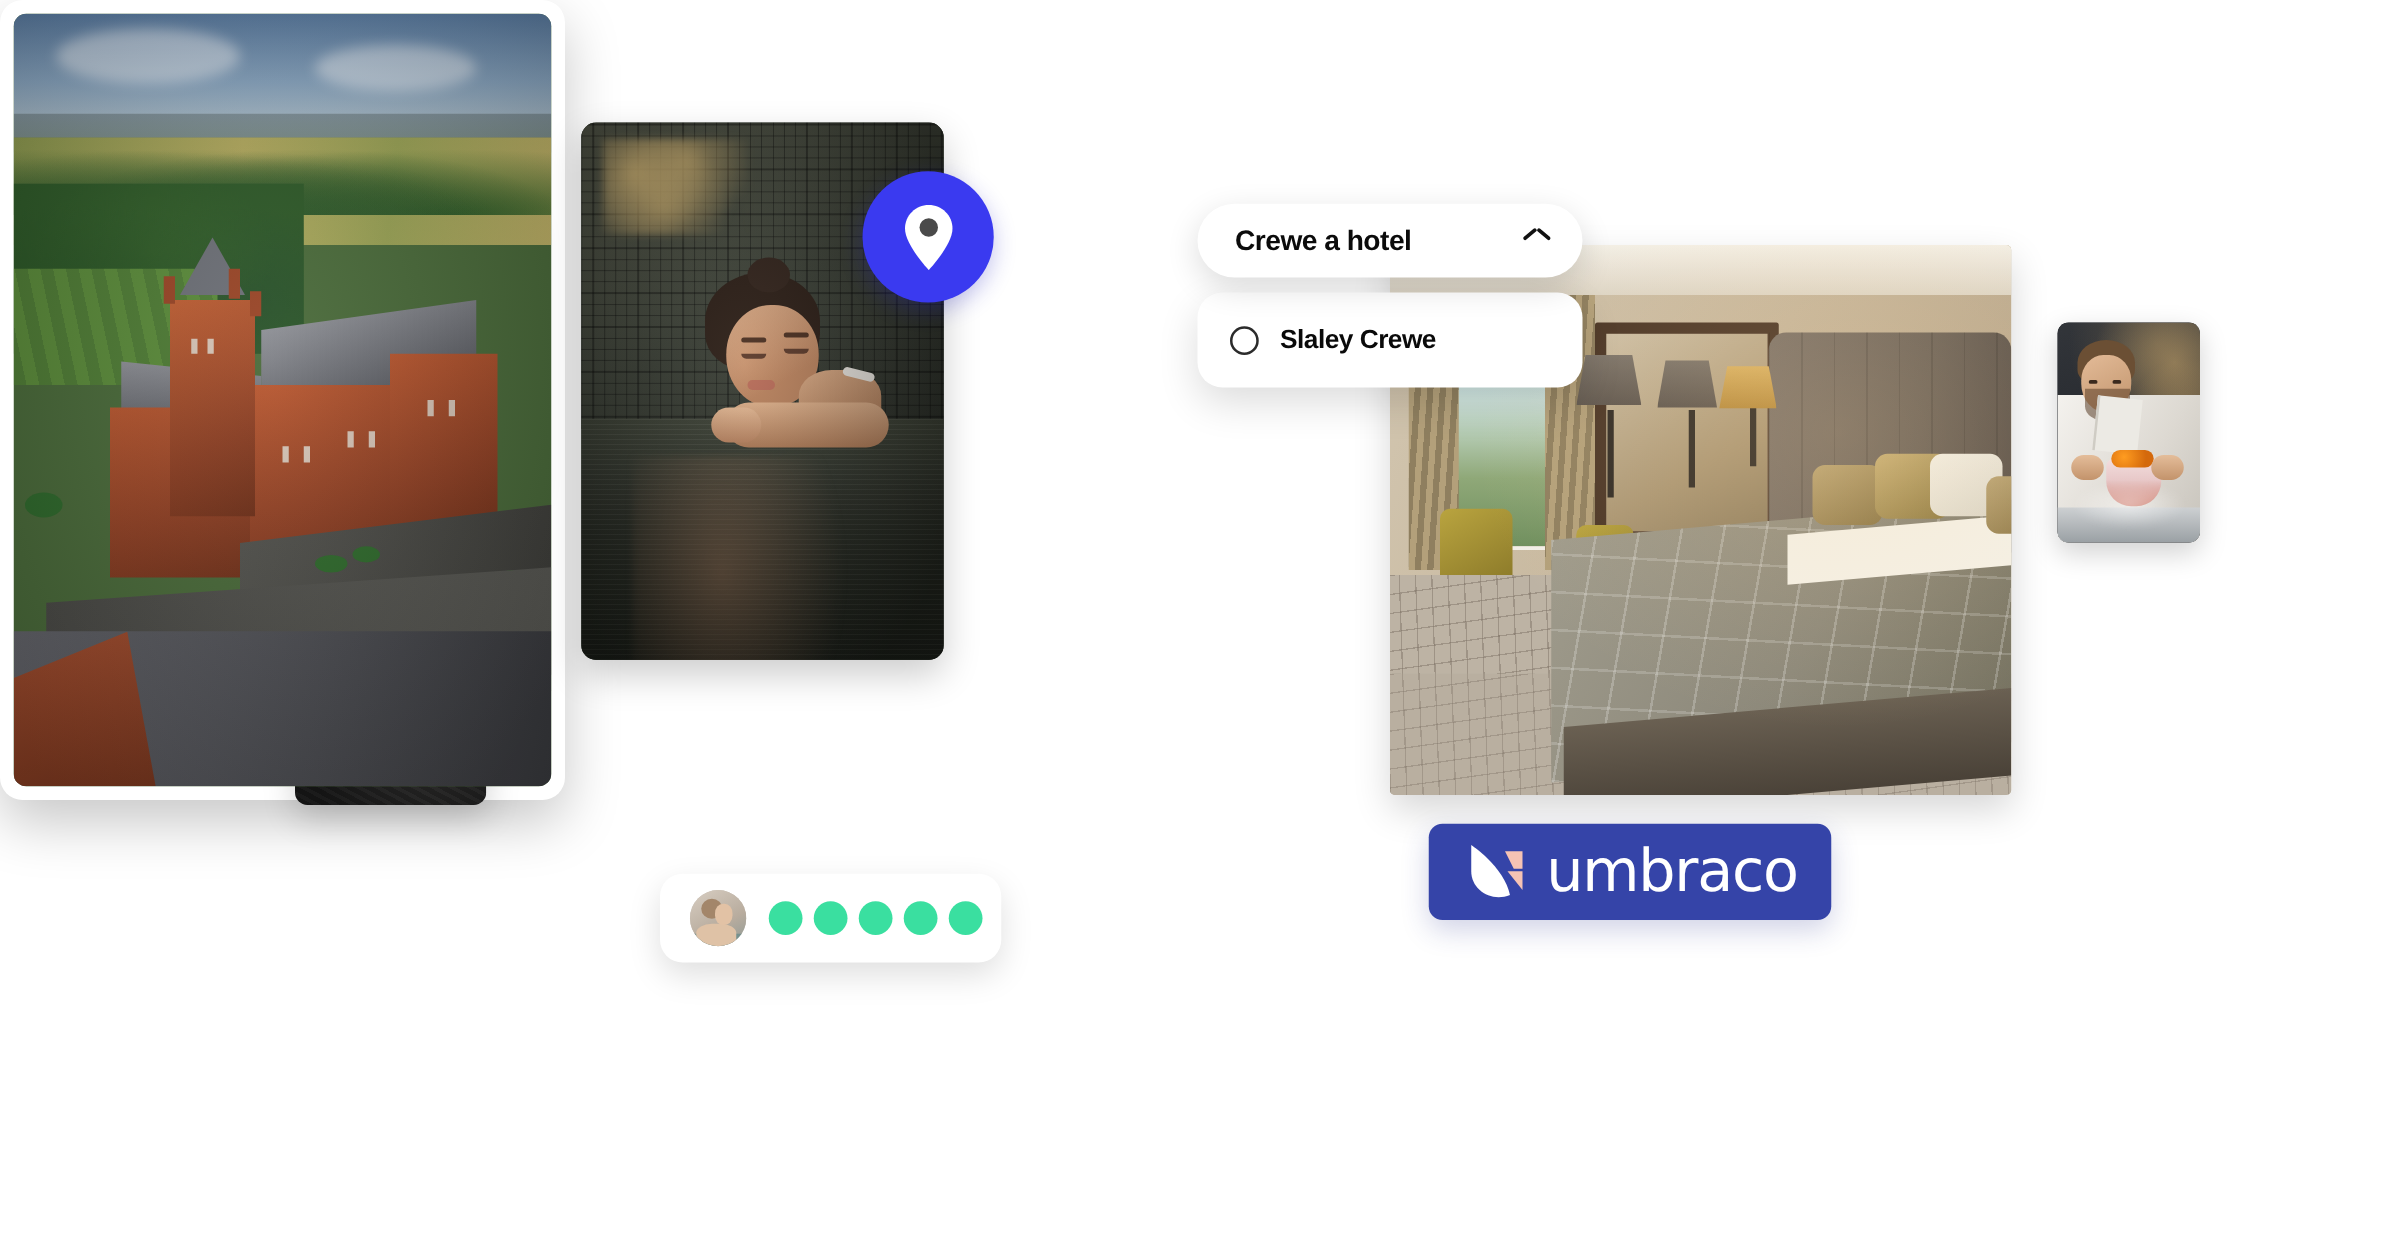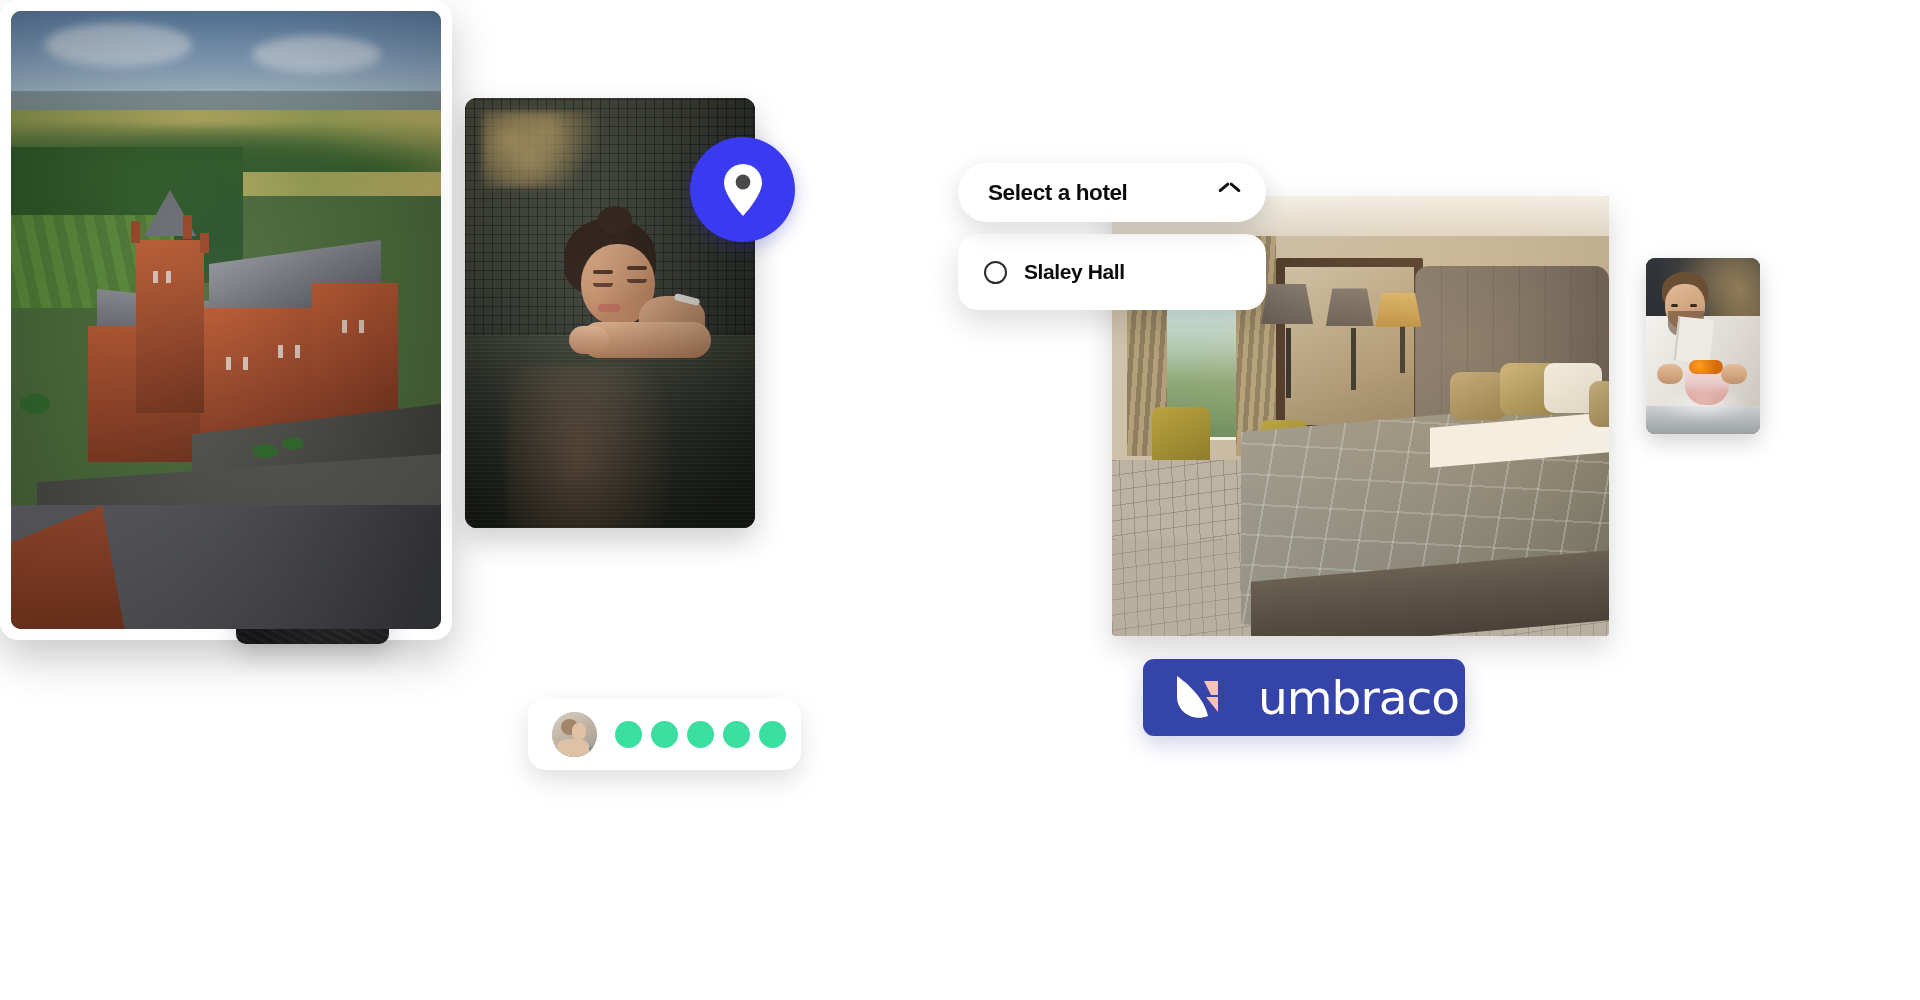--- a/index.html
+++ b/index.html
@@ -350,21 +350,21 @@
   .av-body{position:absolute;left:12%;bottom:0;width:70%;height:40%;
     border-radius:40% 40% 0 0;background:#dfc2a6;}
   .av-water{position:absolute;left:0;bottom:0;width:100%;height:22%;background:#6f8e8c;opacity:.85;}
   .dots{display:flex;gap:9px;align-items:center;}
   .dot{width:27px;height:27px;border-radius:50%;background:#3ADFA0;}
 
   
   #umbraco-badge{
     position:absolute;left:1143px;top:659px;width:322px;height:77px;
     background:#3544A8;border-radius:11px;
-    display:flex;align-items:center;gap:31px;
+    display:flex;align-items:center;gap:10px;
     padding:0 30px;box-sizing:border-box;
     box-shadow:0 8px 22px rgba(40,50,140,.22);
   }
   #umbraco-mark{position:relative;width:54px;height:54px;flex:0 0 auto;}
   #umbraco-wordmark{
     font-size:47px;font-weight:400;color:#ffffff;letter-spacing:-1px;line-height:1;
     font-family:"DejaVu Sans","Liberation Sans",sans-serif;
   }
 </style>
 </head>
@@ -528,28 +528,28 @@
   </div>
 
   <div id="location-pin-badge">
     <svg width="44" height="56" viewBox="0 0 44 56" aria-hidden="true">
       <path d="M22 2C11.5 2 3 10.4 3 20.8 3 34 22 54 22 54s19-20 19-33.2C41 10.4 32.5 2 22 2z" fill="#ffffff"></path>
       <circle cx="22" cy="20" r="7.4" fill="#4A4A4A"></circle>
     </svg>
   </div>
 
   <div id="hotel-select">
-    <span class="sel-label">Select a hotel</span>
+    <span class="sel-label">Crewe a hotel</span>
     <span class="chev"></span>
   </div>
 
   <div id="hotel-options">
     <div class="option">
       <span class="radio"></span>
-      <span class="opt-label">Slaley Hall</span>
+      <span class="opt-label">Slaley Crewe</span>
     </div>
   </div>
 
   <div id="rating-pill">
     <div id="rating-avatar">
       <span class="av-bg"></span>
       <span class="av-water"></span>
       <span class="av-body"></span>
       <span class="av-hair"></span>
       <span class="av-face"></span>

